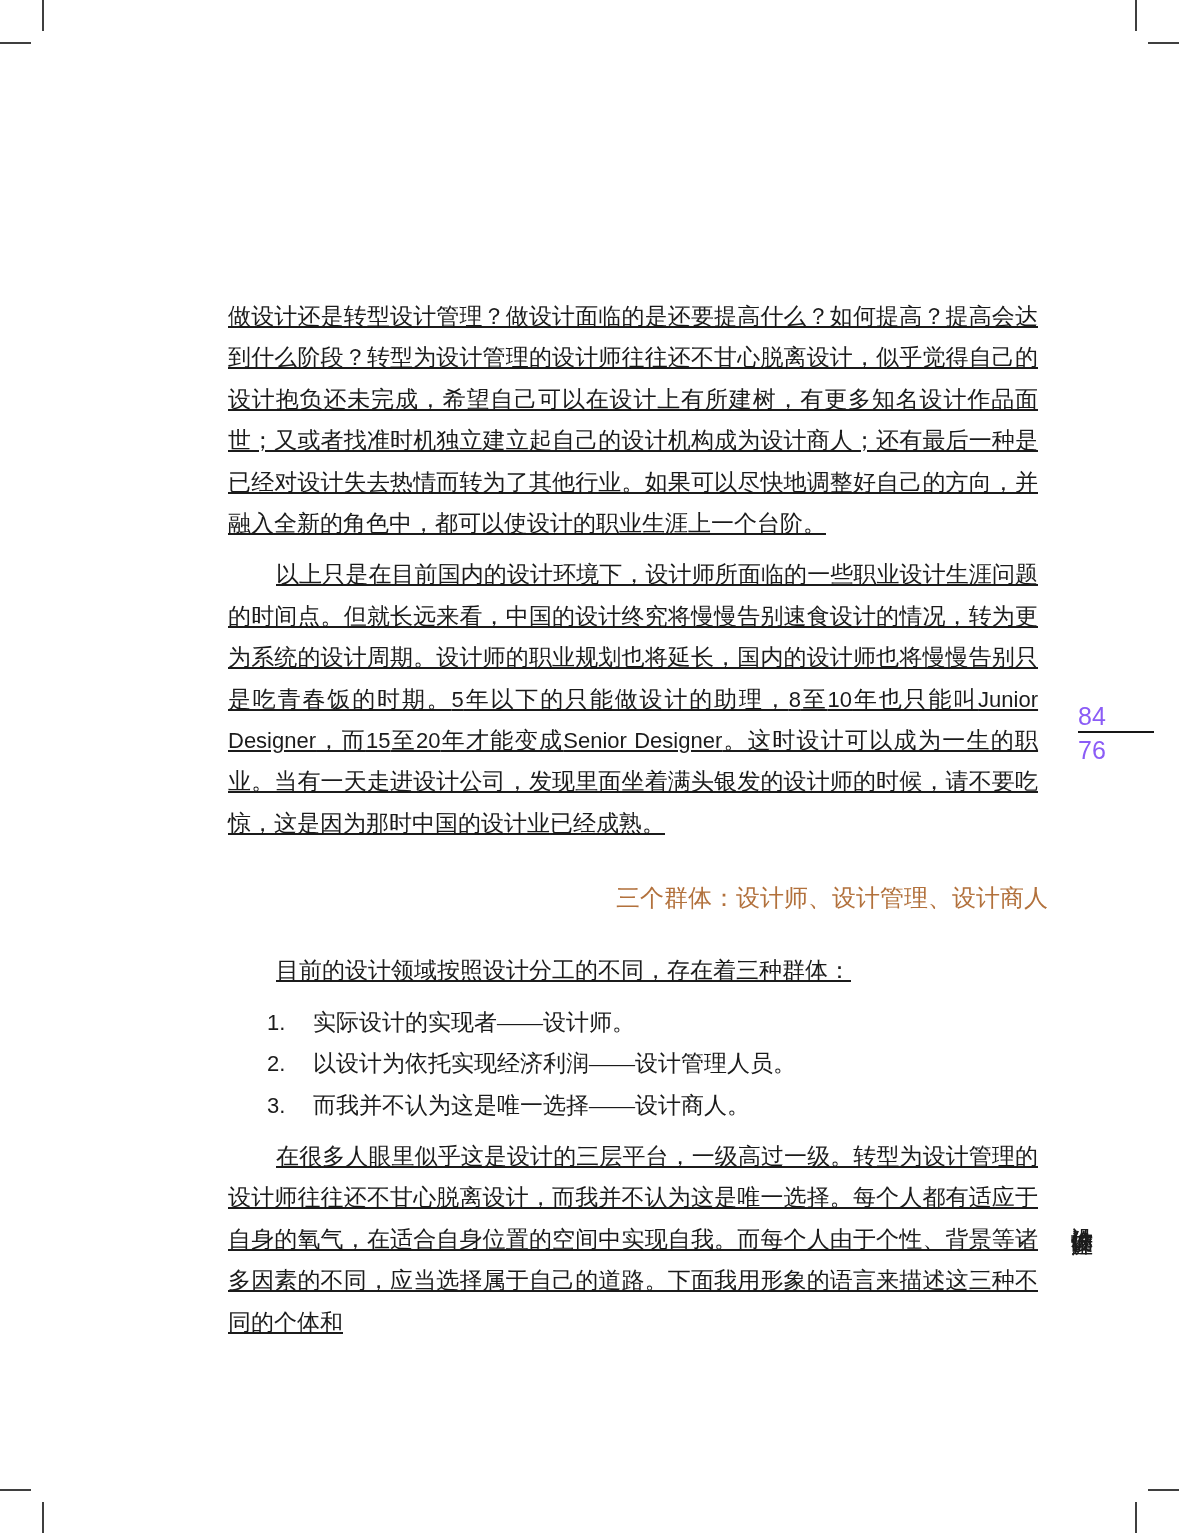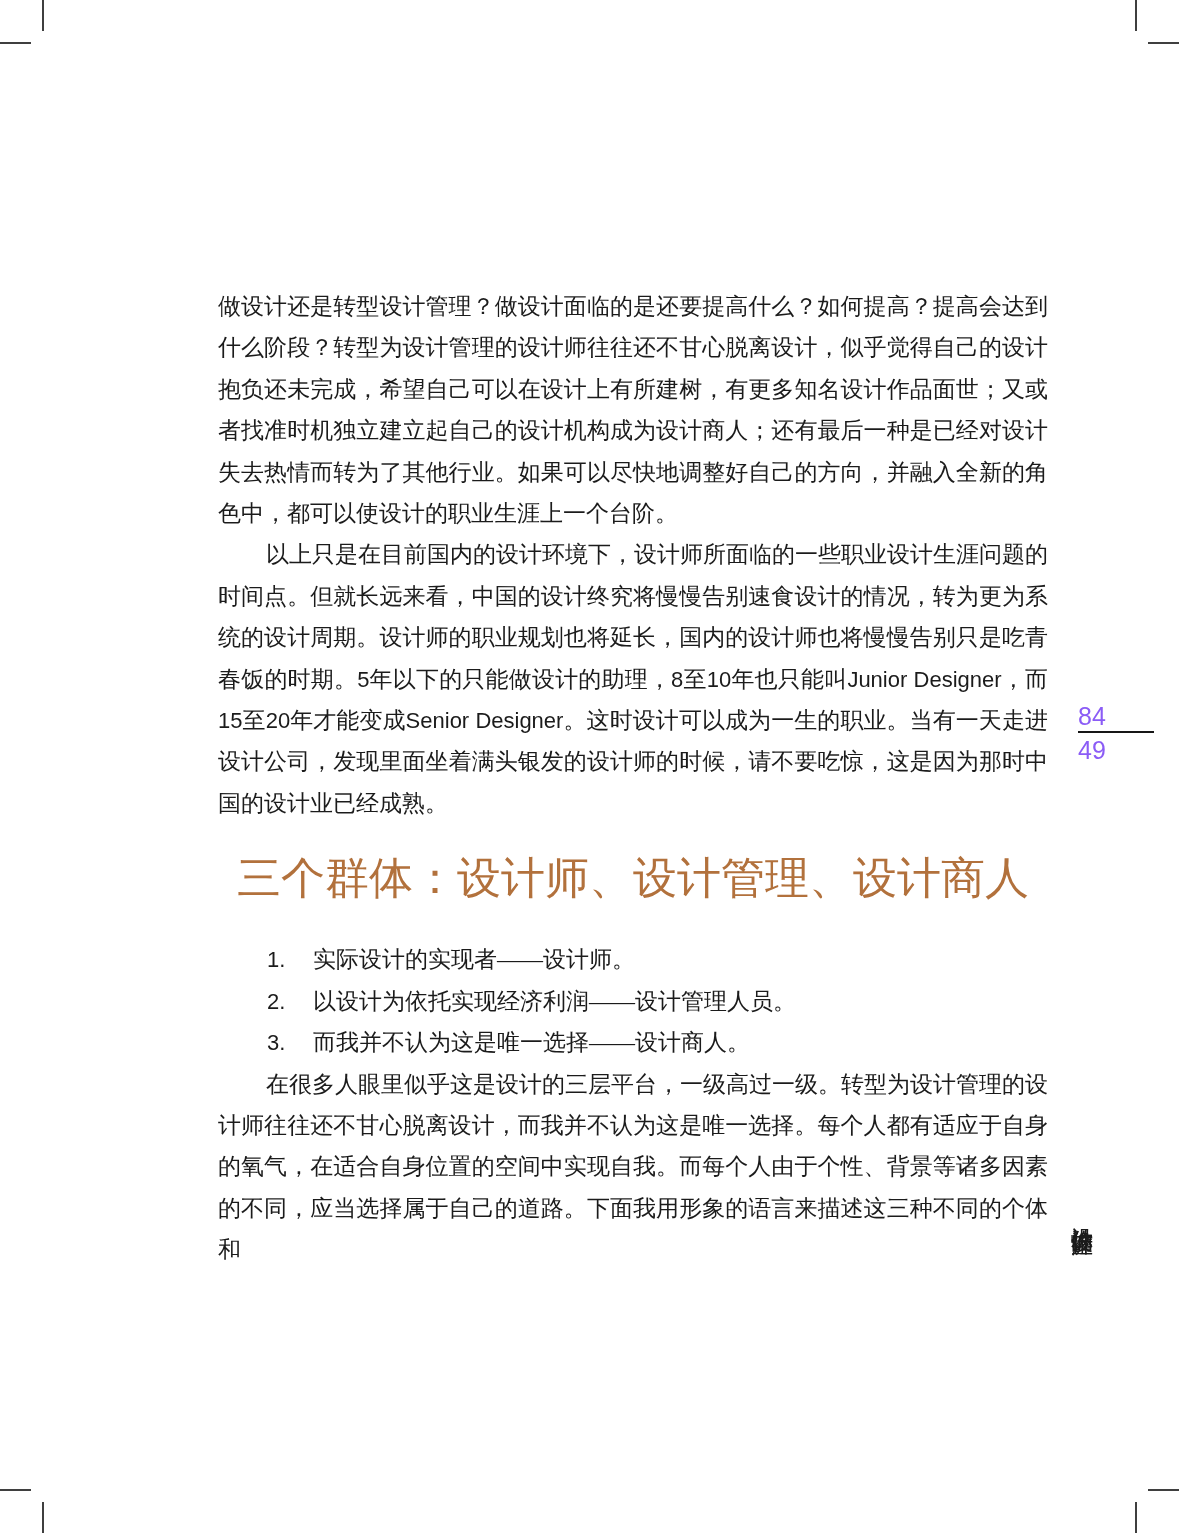--- a/index.html
+++ b/index.html
@@ -37,38 +37,39 @@
   .content {
     position: absolute;
     left: 218px;
     top: 286px;
     width: 830px;
     font-size: 23px;
     line-height: 41.4px;
     text-align: justify;
   }
   .body-p {
-    margin: 0;
+    margin: 10px;
+    text-decoration: underline;
   }
   .body-p.indent {
     text-indent: 48px;
   }
   .latin {
     font-family: "Liberation Sans", "DejaVu Sans", sans-serif;
     font-size: 22px;
   }
 
   .section-heading {
-    margin: 30px 0 37px 0;
+    margin: 30px 0 28px 0;
     font-family: "Liberation Sans", "DejaVu Sans", sans-serif;
     font-weight: normal;
-    font-size: 44px;
+    font-size: 24px;
     line-height: 48px;
     color: #b2713c;
-    text-align: center;
+    text-align: right;
   }
 
   ol.group-list {
     list-style: none;
     margin: 0;
     padding: 0;
   }
   ol.group-list li {
     position: relative;
     padding-left: 95px;
@@ -122,20 +123,21 @@
   <div class="crop v bl-v"></div>
   <div class="crop h br-h"></div>
   <div class="crop v br-v"></div>
 
   <main class="content">
     <p class="body-p">做设计还是转型设计管理？做设计面临的是还要提高什么？如何提高？提高会达到什么阶段？转型为设计管理的设计师往往还不甘心脱离设计，似乎觉得自己的设计抱负还未完成，希望自己可以在设计上有所建树，有更多知名设计作品面世；又或者找准时机独立建立起自己的设计机构成为设计商人；还有最后一种是已经对设计失去热情而转为了其他行业。如果可以尽快地调整好自己的方向，并融入全新的角色中，都可以使设计的职业生涯上一个台阶。</p>
     <p class="body-p indent">以上只是在目前国内的设计环境下，设计师所面临的一些职业设计生涯问题的时间点。但就长远来看，中国的设计终究将慢慢告别速食设计的情况，转为更为系统的设计周期。设计师的职业规划也将延长，国内的设计师也将慢慢告别只是吃青春饭的时期。<span class="latin">5</span>年以下的只能做设计的助理，<span class="latin">8</span>至<span class="latin">10</span>年也只能叫<span class="latin">Junior Designer</span>，而<span class="latin">15</span>至<span class="latin">20</span>年才能变成<span class="latin">Senior Designer</span>。这时设计可以成为一生的职业。当有一天走进设计公司，发现里面坐着满头银发的设计师的时候，请不要吃惊，这是因为那时中国的设计业已经成熟。</p>
 
     <h2 class="section-heading">三个群体：设计师、设计管理、设计商人</h2>
 
+    <p class="body-p indent">目前的设计领域按照设计分工的不同，存在着三种群体：</p>
 
     <ol class="group-list">
       <li>
         <span class="li-num latin">1.</span>
         <span>实际设计的实现者——设计师。</span>
       </li>
       <li>
         <span class="li-num latin">2.</span>
         <span>以设计为依托实现经济利润——设计管理人员。</span>
       </li>
@@ -144,18 +146,18 @@
         <span>而我并不认为这是唯一选择——设计商人。</span>
       </li>
     </ol>
 
     <p class="body-p indent">在很多人眼里似乎这是设计的三层平台，一级高过一级。转型为设计管理的设计师往往还不甘心脱离设计，而我并不认为这是唯一选择。每个人都有适应于自身的氧气，在适合自身位置的空间中实现自我。而每个人由于个性、背景等诸多因素的不同，应当选择属于自己的道路。下面我用形象的语言来描述这三种不同的个体和</p>
   </main>
 
   <div class="pagenum">
     <div class="num">84</div>
     <div class="rule"></div>
-    <div class="num">49</div>
+    <div class="num">76</div>
   </div>
 
   <div class="vertical-caption">设计你的设计生涯</div>
 
 </div>
 
 </body></html>

